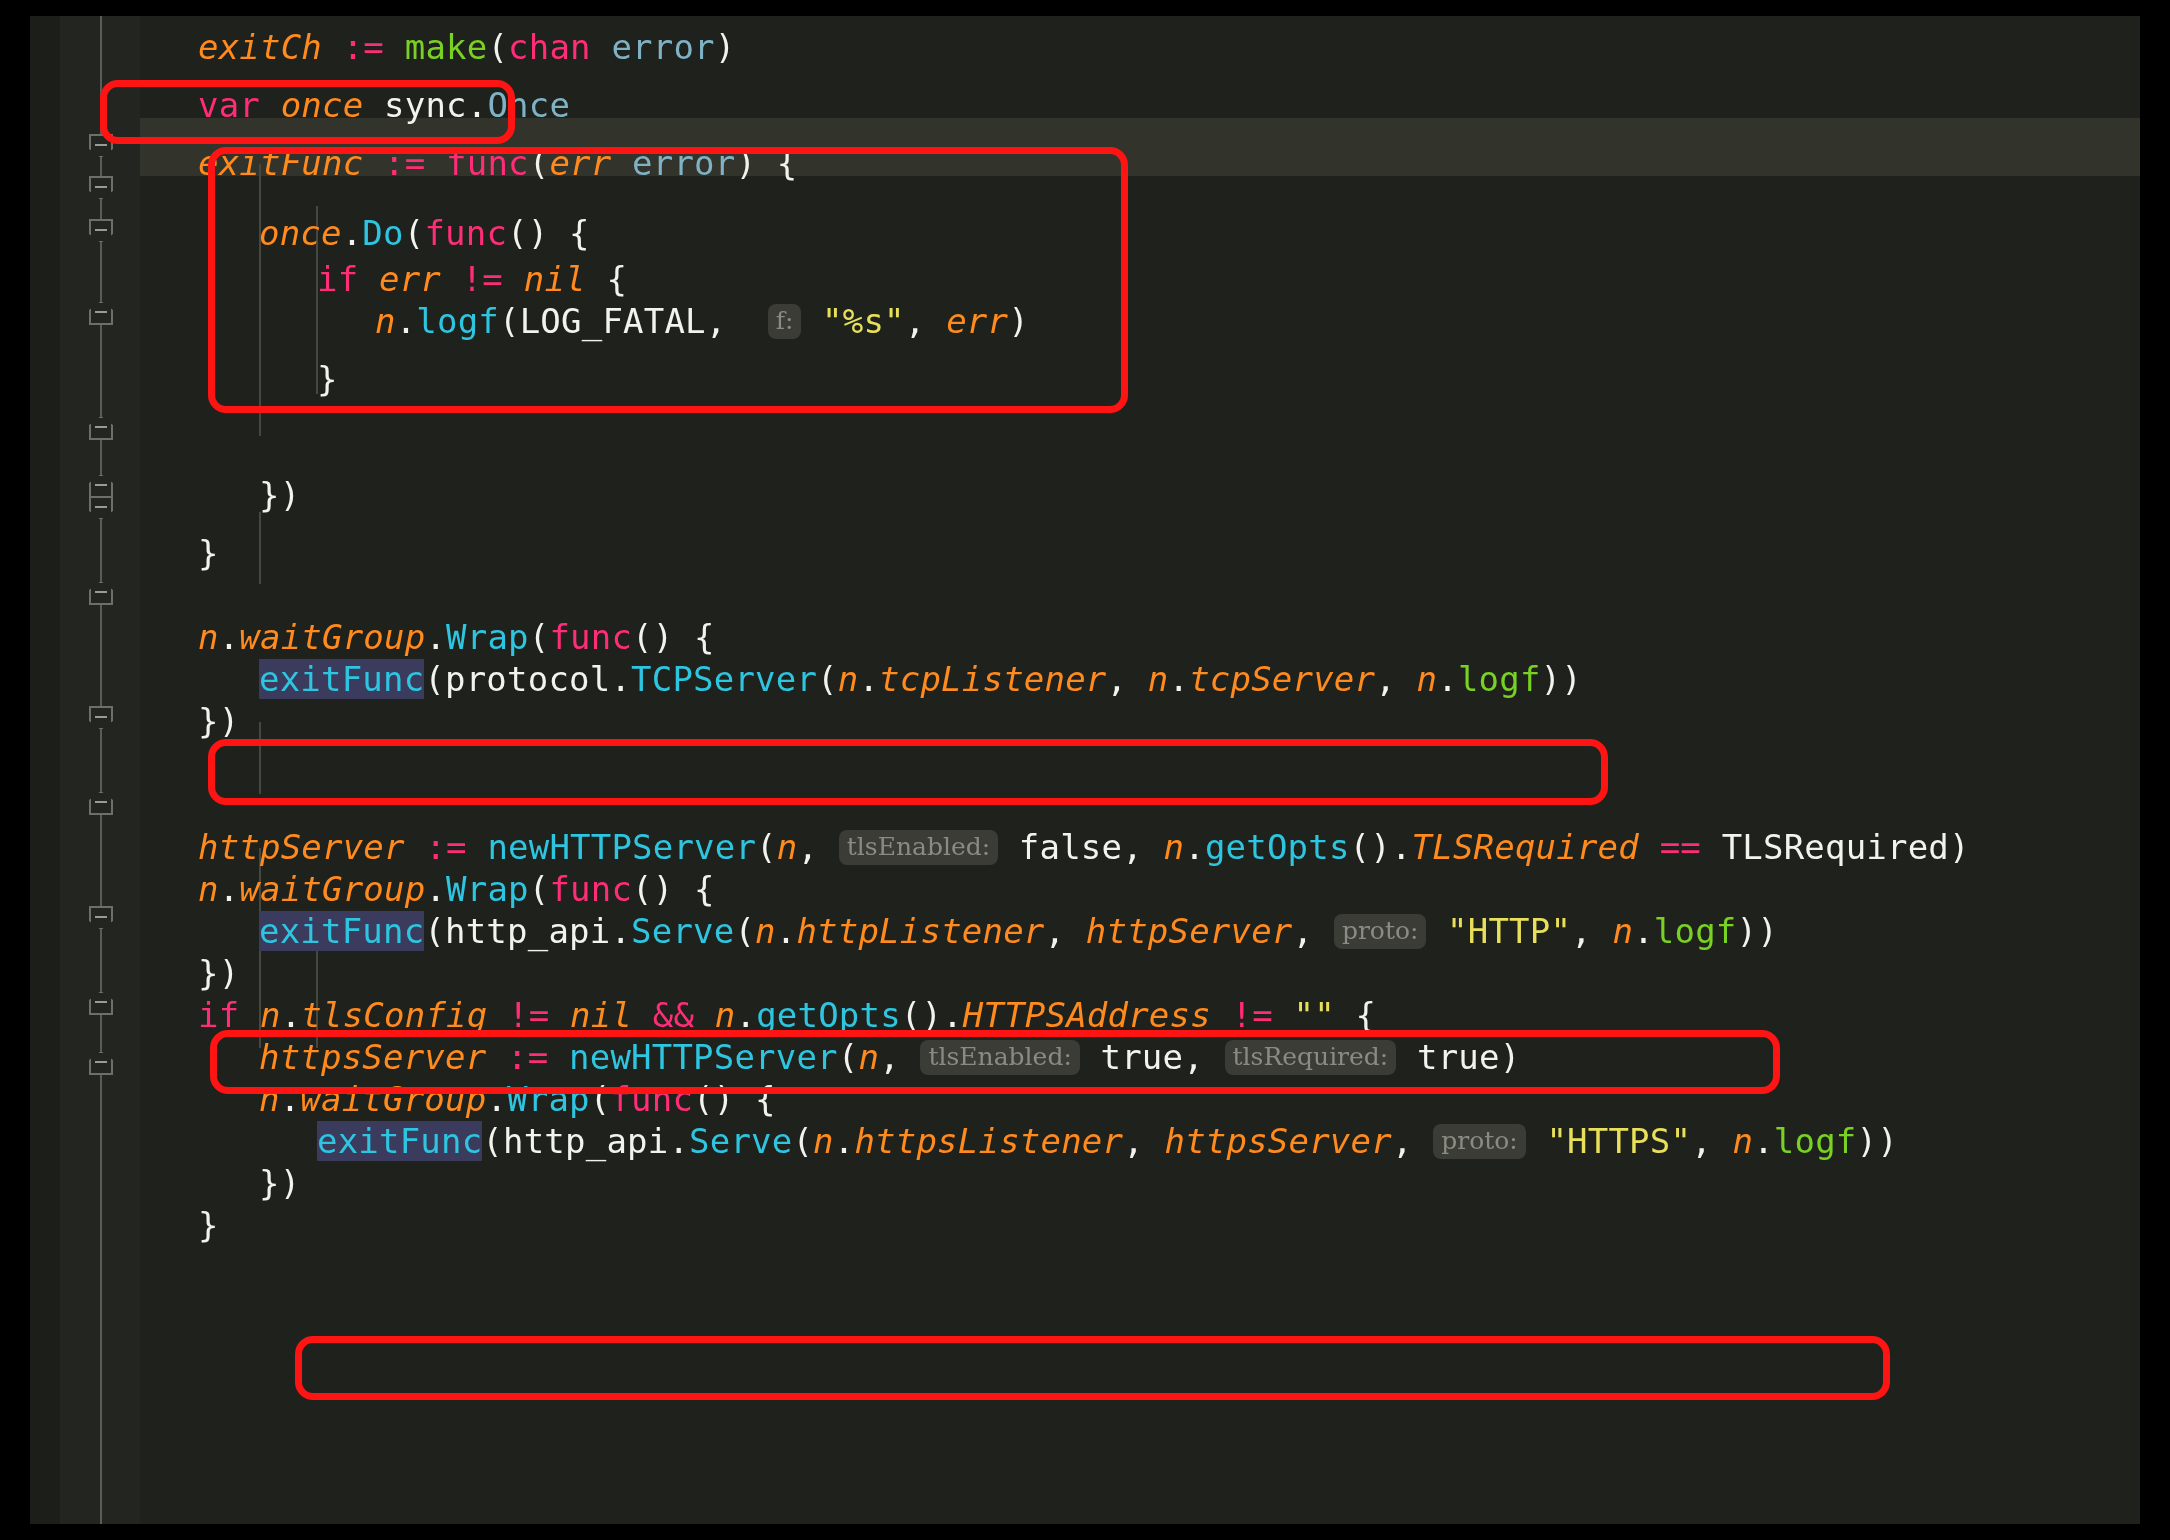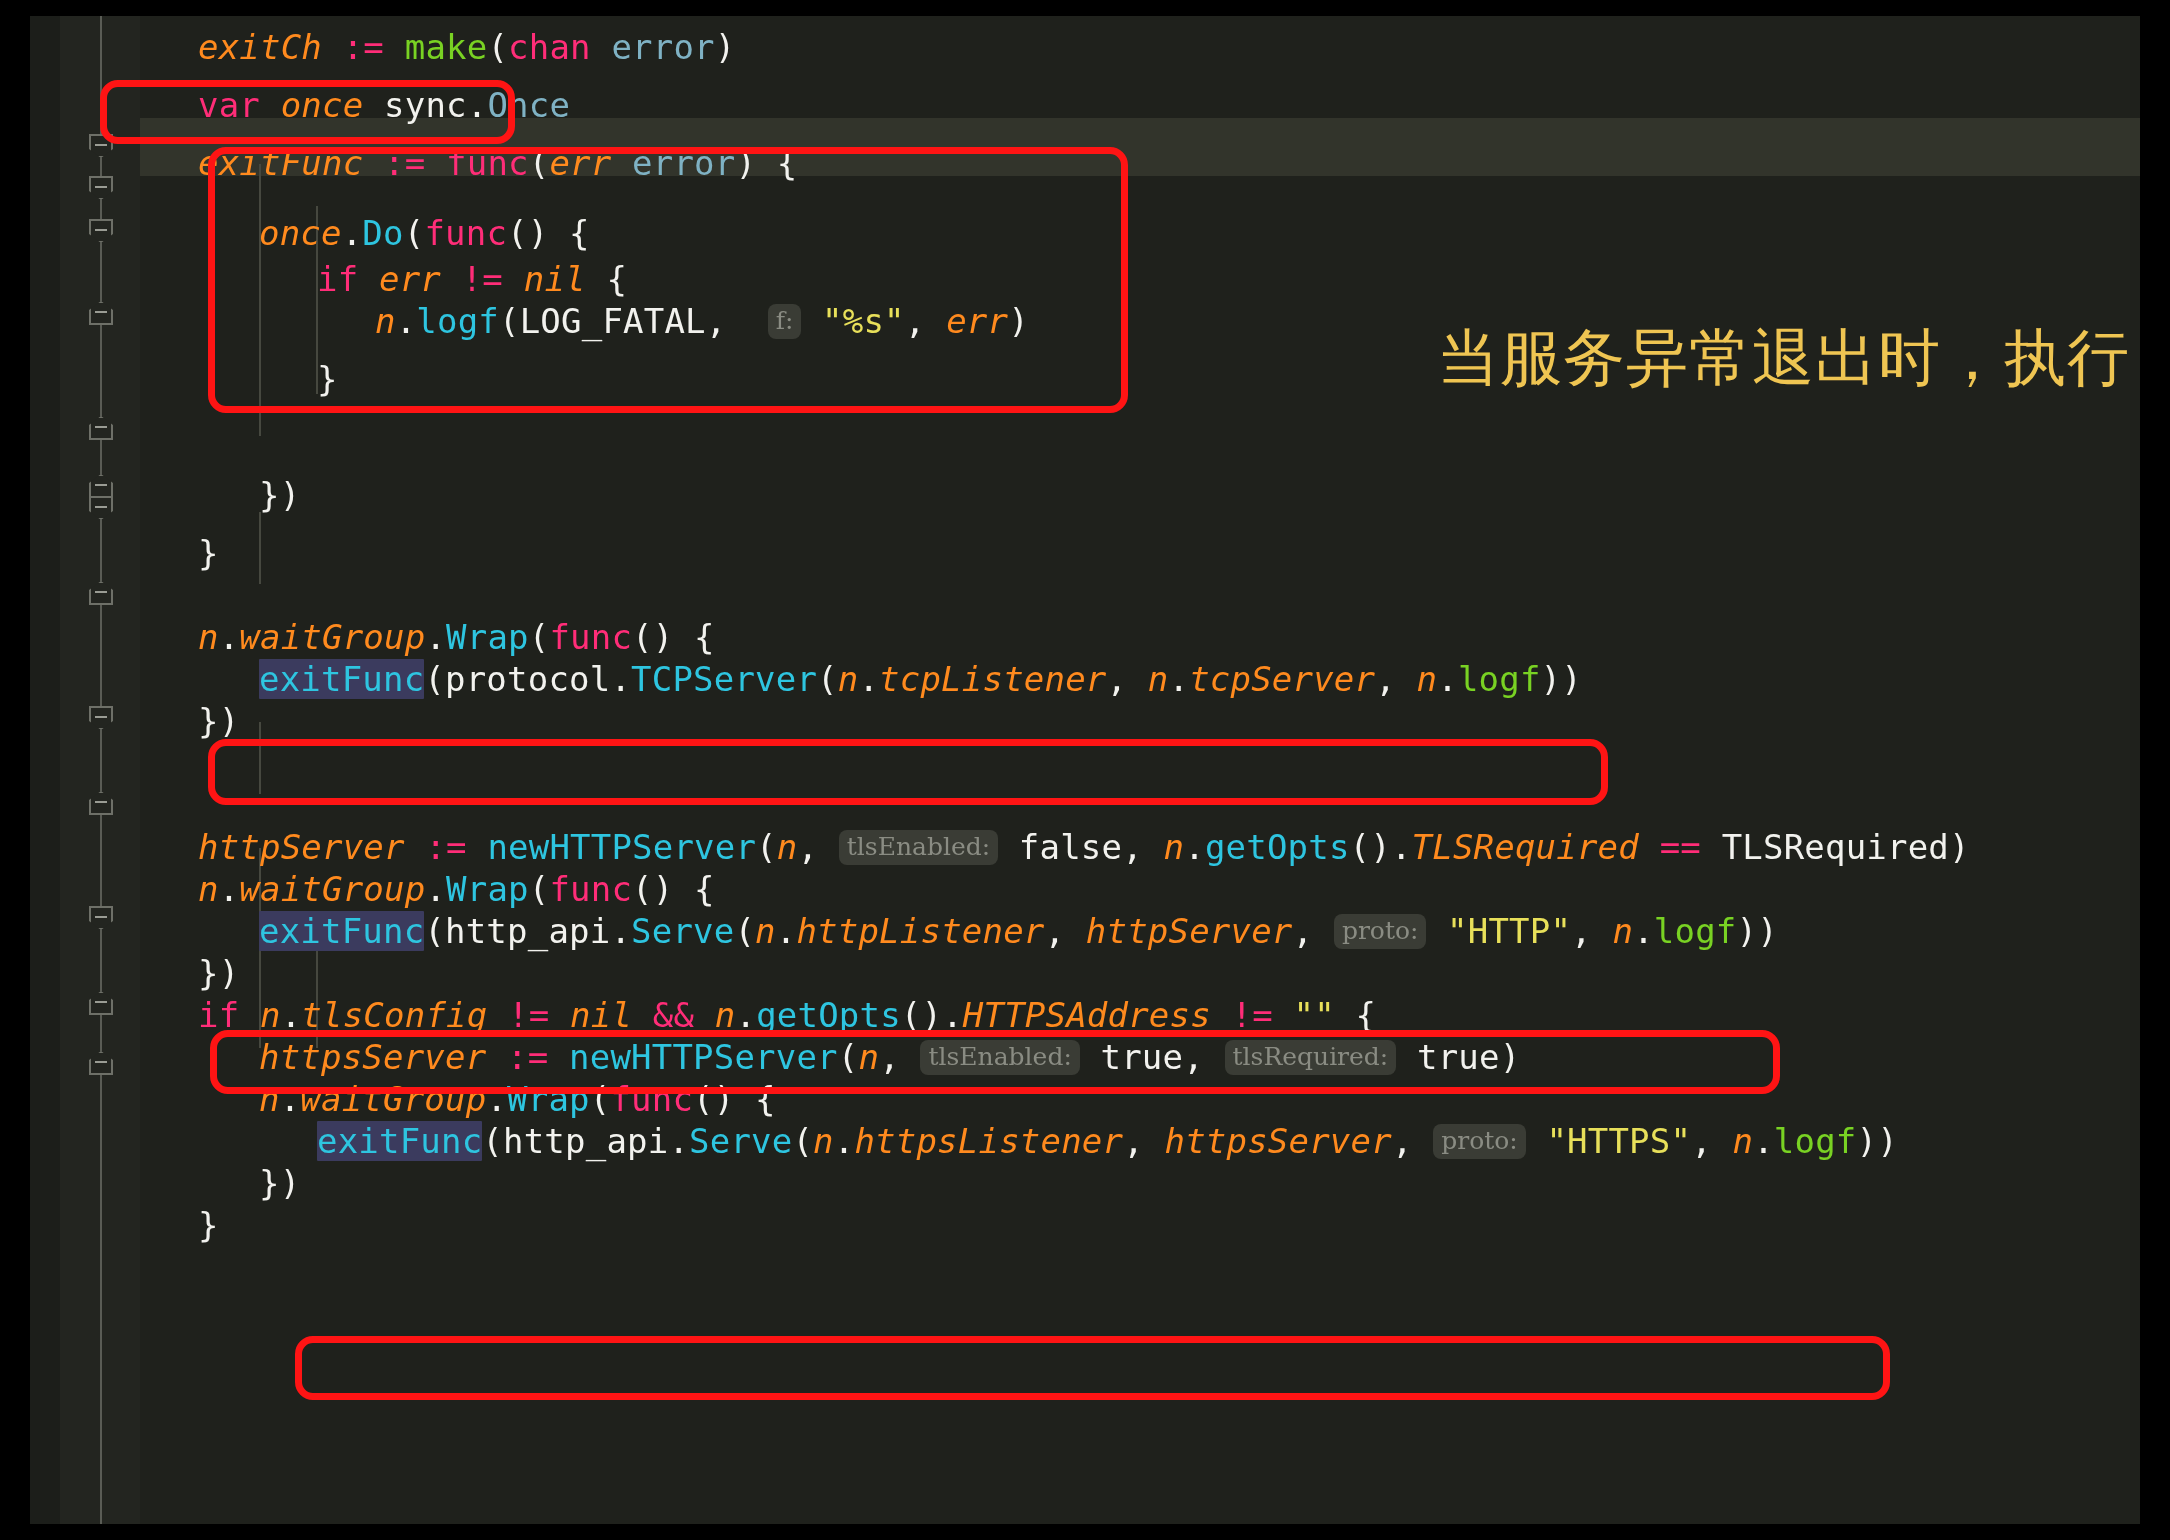--- a/index.html
+++ b/index.html
@@ -297,21 +297,20 @@
 
       <div class="code-line" style="top:1096px;left:177px;"><span class="t-fn occ">exitFunc</span><span class="t-punct">(</span><span class="t-plain">http_api.</span><span class="t-fn">Serve</span><span class="t-punct">(</span><span class="t-var">n</span><span class="t-plain">.</span><span class="t-fld">httpsListener</span><span class="t-punct">, </span><span class="t-var">httpsServer</span><span class="t-punct">, </span><span class="hint">proto:</span><span class="t-plain"> </span><span class="t-str">"HTTPS"</span><span class="t-punct">, </span><span class="t-var">n</span><span class="t-plain">.</span><span class="t-green">logf</span><span class="t-punct">))</span></div>
 
       <div class="code-line" style="top:1138px;left:119px;"><span class="t-punct">})</span></div>
 
       <div class="code-line" style="top:1180px;left:58px;"><span class="t-punct">}</span></div>
 
     </div>
 
     <div id="notes">
-      <div class="note-line">当服务异常退出时，执行</div>
     </div>
 
     <div class="redbox" style="left:70px;  top:64px;  width:415px; height:64px;"></div>
     <div class="redbox" style="left:178px; top:131px; width:920px; height:266px;"></div>
     <div class="redbox" style="left:178px; top:723px; width:1400px; height:66px;"></div>
     <div class="redbox" style="left:180px; top:1014px; width:1570px; height:64px;"></div>
     <div class="redbox" style="left:265px; top:1320px; width:1595px; height:64px;"></div>
 
   </div>
 </div>

